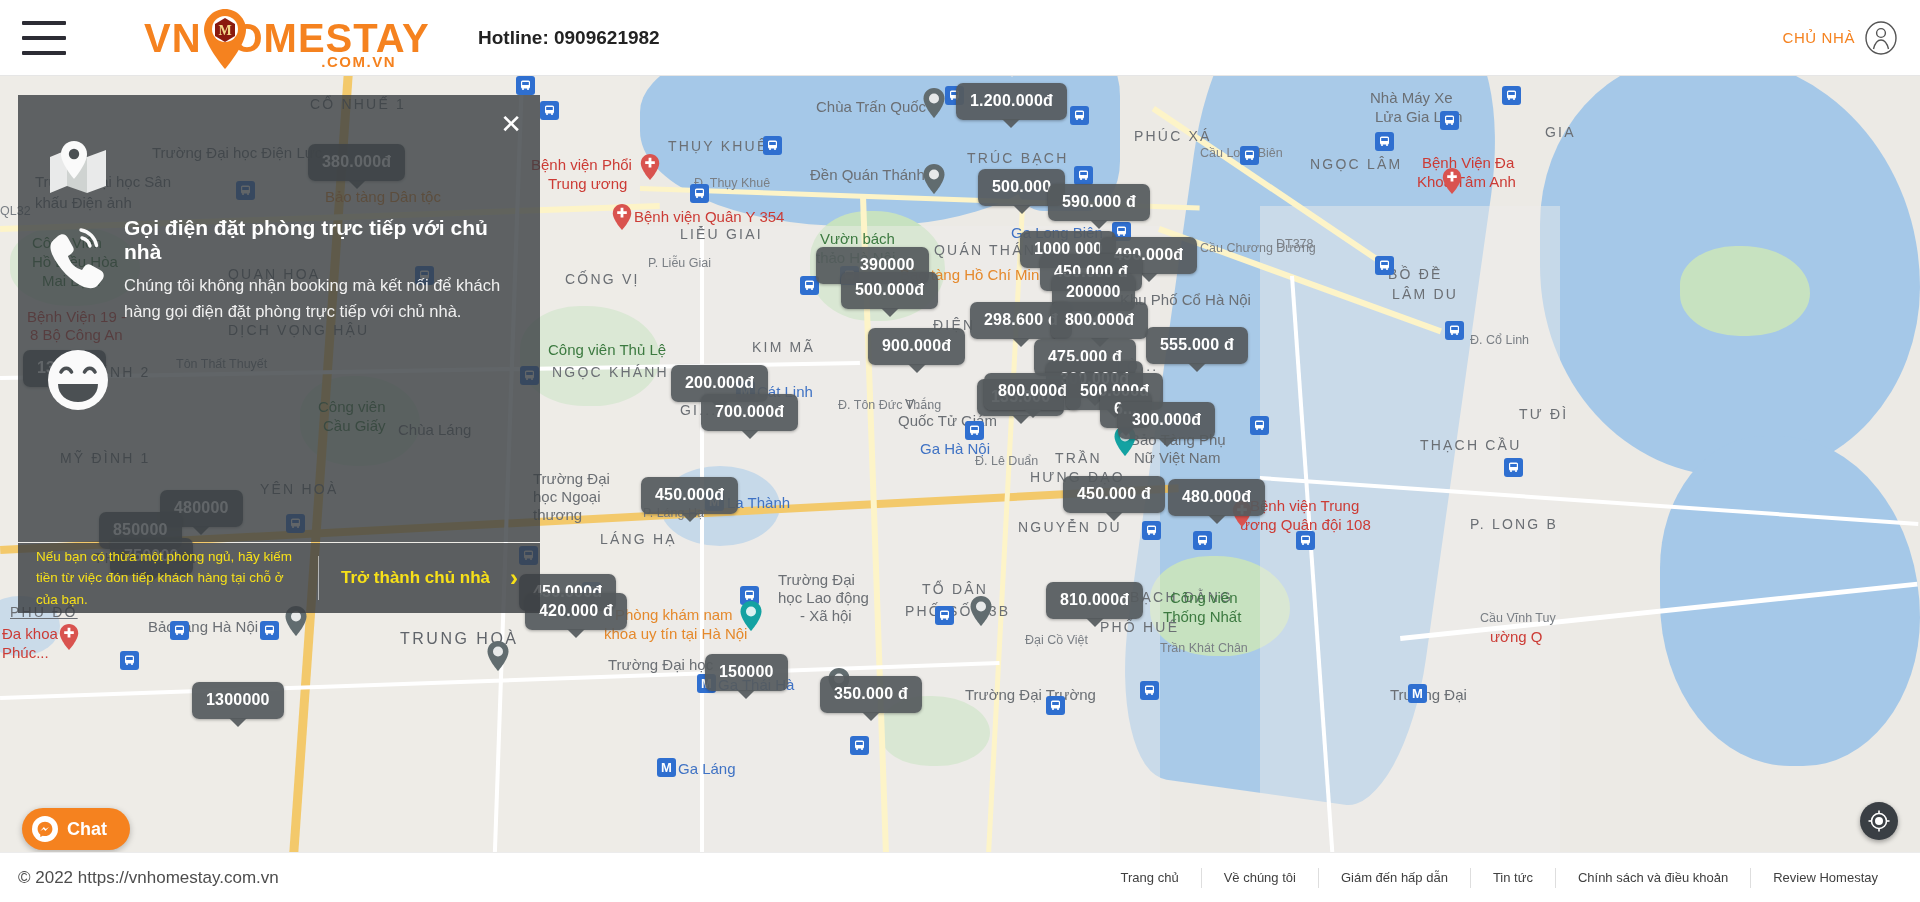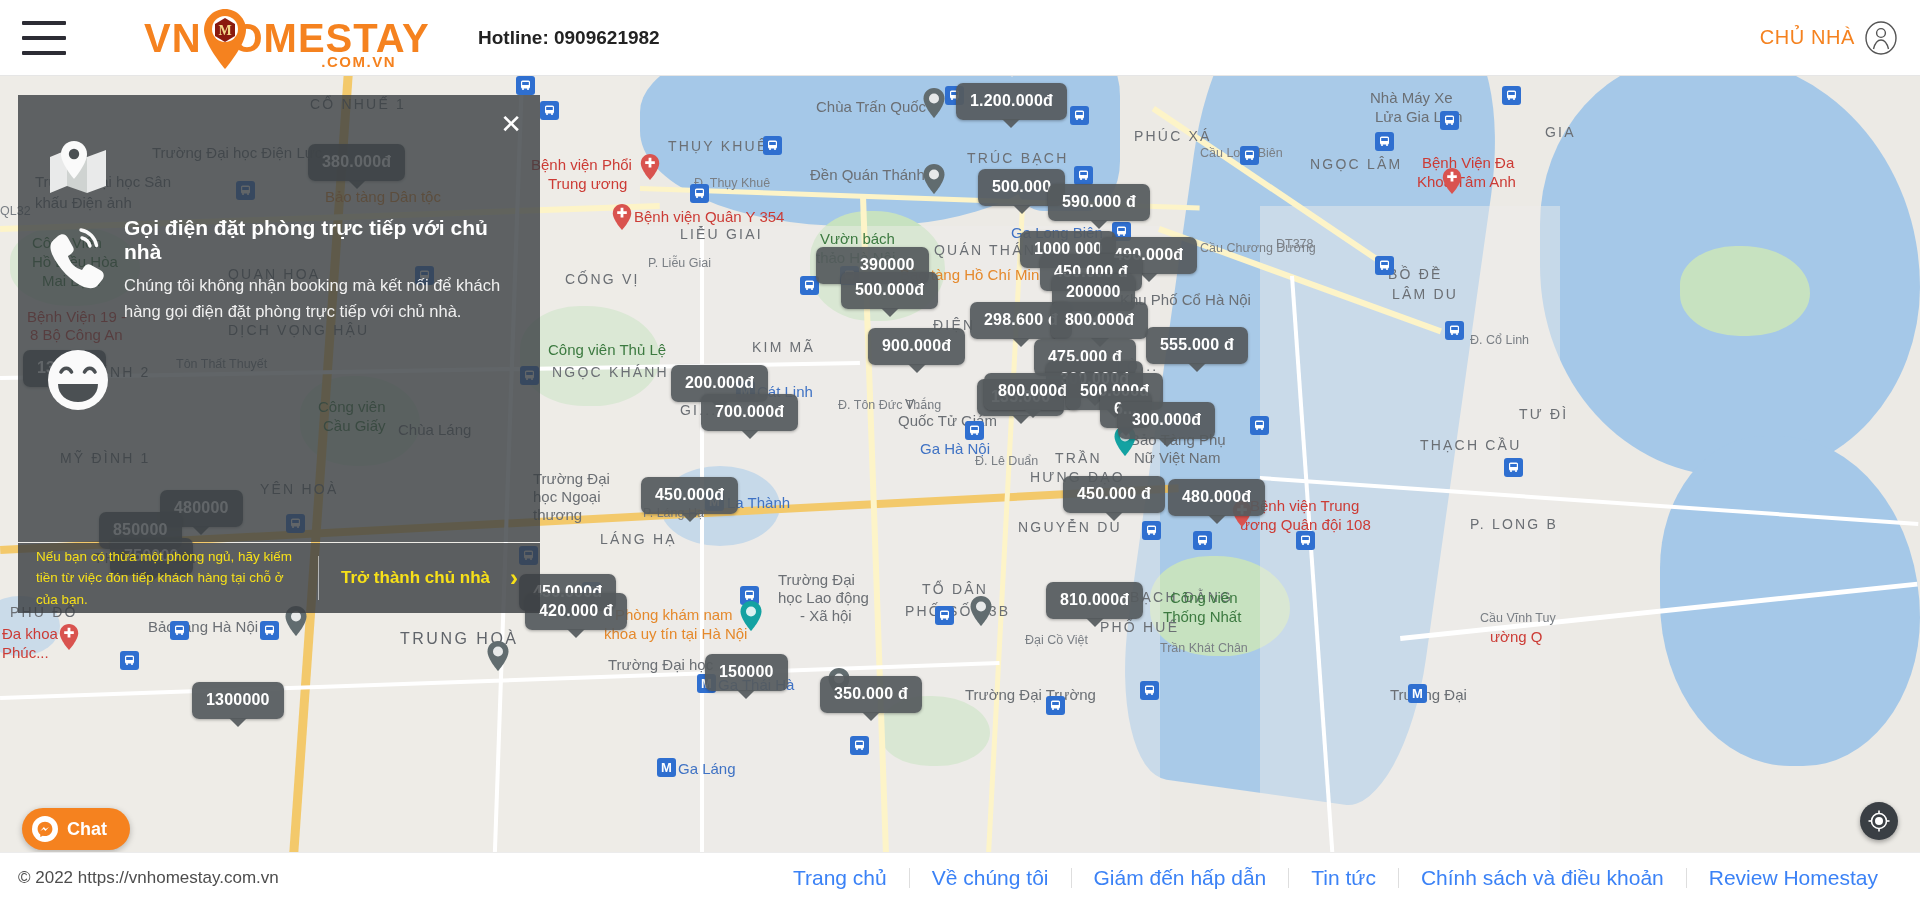--- a/index.html
+++ b/index.html
@@ -69,21 +69,21 @@
   .hotline {
     margin-left: 64px;
     font-size: 19px; font-weight: 700; color: #222;
     white-space: nowrap;
   }
   .account {
     margin-left: auto; margin-right: 22px;
     display: flex; align-items: center; gap: 9px; cursor: pointer;
   }
   .account-label {
-    font-size: 20px; color: #f5821f; letter-spacing: .6px;
+    font-size: 15px; color: #f5821f; letter-spacing: .6px;
   }
   .account-avatar { width: 34px; height: 34px; }
 
   
   .map {
     position: absolute; top: 76px; left: 0;
     width: 1920px; height: 826px;
     overflow: hidden;
     background: #eceae5;
   }
@@ -259,21 +259,21 @@
   }
   .copyright {
     margin-left: 18px;
     font-size: 17px; color: #4d4d4d;
   }
   .footer-nav {
     margin-left: auto; margin-right: 20px;
     display: flex; align-items: center;
   }
   .footer-nav a {
-    font-size: 21px; color: #3b82f6; text-decoration: none;
+    font-size: 13px; color: #404040; text-decoration: none;
     padding: 0 22px; white-space: nowrap;
   }
   .footer-nav .sep { width: 1px; height: 20px; background: #dedede; }
 </style>
 </head>
 <body>
 
 <div class="header">
 
   <div class="hamburger">
@@ -369,21 +369,21 @@
         <div class="mlabel green-t" style="left: 318px; top: 322px;">Công viên</div>
         <div class="mlabel green-t" style="left: 323px; top: 341px;">Cầu Giấy</div>
         <div class="mlabel green-t" style="left: 548px; top: 265px;">Công viên Thủ Lệ</div>
         <div class="mlabel area" style="left: 552px; top: 288px;">NGỌC KHÁNH</div>
         <div class="mlabel area" style="left: 752px; top: 263px;">KIM MÃ</div>
         <div class="mlabel poi" style="left: 398px; top: 345px;">Chùa Láng</div>
         <div class="mlabel area" style="left: 60px; top: 288px;">MỸ ĐÌNH 2</div>
         <div class="mlabel area" style="left: 60px; top: 374px;">MỸ ĐÌNH 1</div>
         <div class="mlabel area" style="left: 260px; top: 405px;">YÊN HOÀ</div>
         <div class="mlabel area" style="left: 94px; top: 474px;">THE MANOR</div>
-        <div class="mlabel area" style="left: 10px; top: 528px;">PHÚ ĐỖ</div>
+        <div class="mlabel area" style="left: 10px; top: 528px; text-decoration: underline;">PHÚ ĐỖ</div>
         <div class="mlabel poi" style="left: 533px; top: 394px;">Trường Đại</div>
         <div class="mlabel poi" style="left: 533px; top: 412px;">học Ngoại</div>
         <div class="mlabel poi" style="left: 533px; top: 430px;">thương</div>
         <div class="mlabel poi" style="left: 778px; top: 495px;">Trường Đại</div>
         <div class="mlabel poi" style="left: 778px; top: 513px;">học Lao động</div>
         <div class="mlabel poi" style="left: 800px; top: 531px;">- Xã hội</div>
         <div class="mlabel area" style="left: 600px; top: 455px;">LÁNG HẠ</div>
         <div class="mlabel road-t" style="left: 643px; top: 430px;">P. Láng Hạ</div>
         <div class="mlabel transit-t" style="left: 727px; top: 418px;">La Thành</div>
         <div class="mlabel transit-t" style="left: 718px; top: 600px;">Ga Thái Hà</div>

